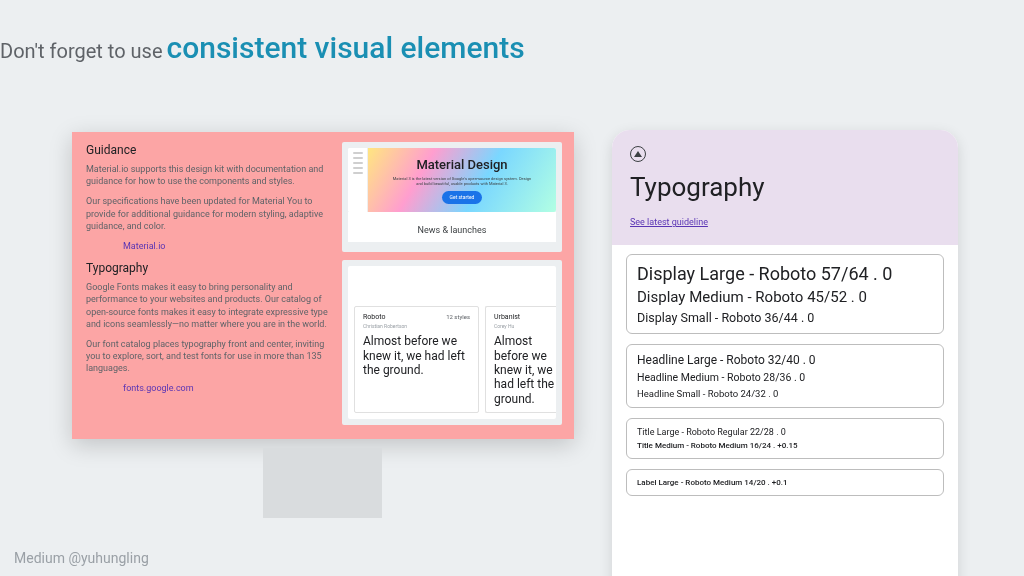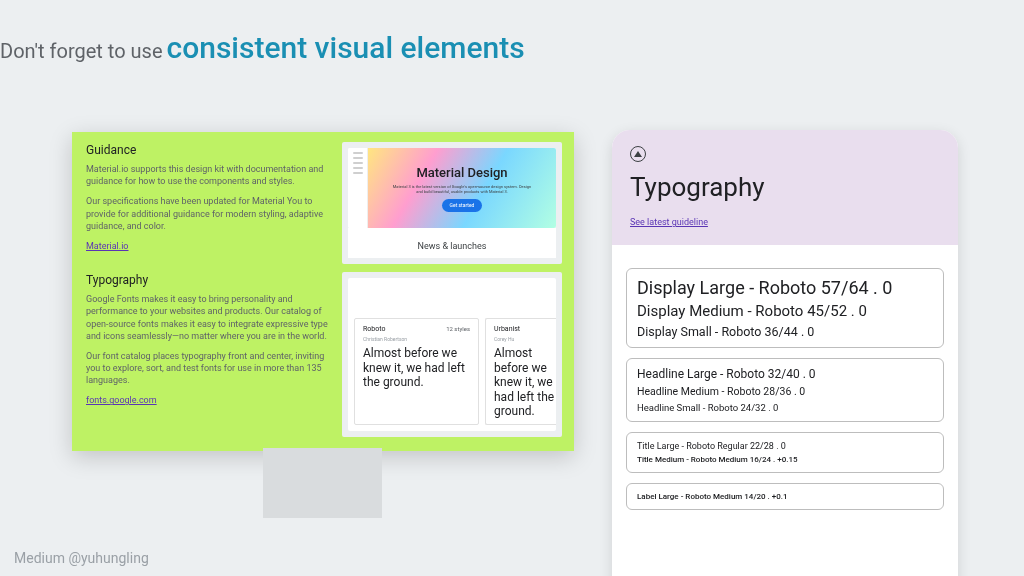--- a/index.html
+++ b/index.html
@@ -26,44 +26,44 @@
     color: #1a8fb3;
     font-weight: 500;
     vertical-align: baseline;
   }
 
   
   .left-card {
     position: absolute;
     left: 72px; top: 132px;
     width: 502px;
-    background: #bef264;
+    background: #fca5a5;
     box-shadow: 0 6px 22px rgba(0,0,0,0.18);
     padding: 10px 12px 6px 14px;
     font-size: 9px;
     line-height: 1.35;
     color: #5f6368;
   }
   .lc-section { display: flex; gap: 10px; margin-bottom: 8px; }
   .lc-text { flex: 1; }
   .lc-h { font-size: 12px; color: #202124; font-weight: 400; margin-bottom: 5px; }
   .lc-p { margin-bottom: 8px; }
-  .lc-link { color: #5a35b4; text-decoration: underline; display: inline-block; }
+  .lc-link { color: #5a35b4; display: inline-block; margin-left: 37px; }
   .lc-thumb {
     width: 220px; flex: 0 0 220px;
     background: #eceff1;
     padding: 6px;
     border-radius: 2px;
   }
   .mat-hero {
     background: #fff;
     border-radius: 2px;
     overflow: hidden;
     display: flex;
-    height: 80px;
+    height: 64px;
   }
   .mat-side {
     width: 20px; background:#fff; border-right:1px solid #eee;
     display:flex; flex-direction:column; align-items:center; padding-top:4px; gap:3px;
   }
   .mat-side i { width:10px; height:2px; background:#cfcfcf; display:block; border-radius:1px;}
   .mat-main {
     flex:1; position:relative;
     background: linear-gradient(120deg,#ffe680 0%, #ff9ecf 30%, #7ad7ff 60%, #b2ffe3 100%);
     display:flex; flex-direction:column; align-items:center; justify-content:center;
@@ -112,21 +112,21 @@
     display:flex; align-items:center; justify-content:center; margin-bottom:10px;
   }
   .rc-icon::before{
     content:""; width:0; height:0;
     border-left:4px solid transparent; border-right:4px solid transparent;
     border-bottom:6px solid #3c4043;
   }
   .rc-title { font-size:26px; font-weight:400; color:#202124; margin-bottom:8px;}
   .rc-link { font-size:9px; color:#5a35b4; text-decoration:underline; display:inline-block; margin-bottom:6px;}
   .rc-sub { font-size:8px; color:#3c4043; }
-  .rc-body { padding:23px 14px; display:flex; flex-direction:column; gap:10px; }
+  .rc-body { padding:9px 14px; display:flex; flex-direction:column; gap:10px; }
   .scale-box {
     border:1px solid #bdbdbd; border-radius:6px; padding:8px 10px;
     display:flex; flex-direction:column; gap:4px;
     color:#202124;
   }
   .sb-lg .l1{font-size:18px;} .sb-lg .l2{font-size:15px;} .sb-lg .l3{font-size:12.5px;}
   .sb-md .l1{font-size:12px;} .sb-md .l2{font-size:10.5px;} .sb-md .l3{font-size:9.5px;}
   .sb-sm .l1{font-size:9px;}  .sb-sm .l2{font-size:8px; font-weight:500;} .sb-sm .l3{font-size:6.5px; font-weight:500;}
   .sb-xs .l1{font-size:8px; font-weight:500;}
 

